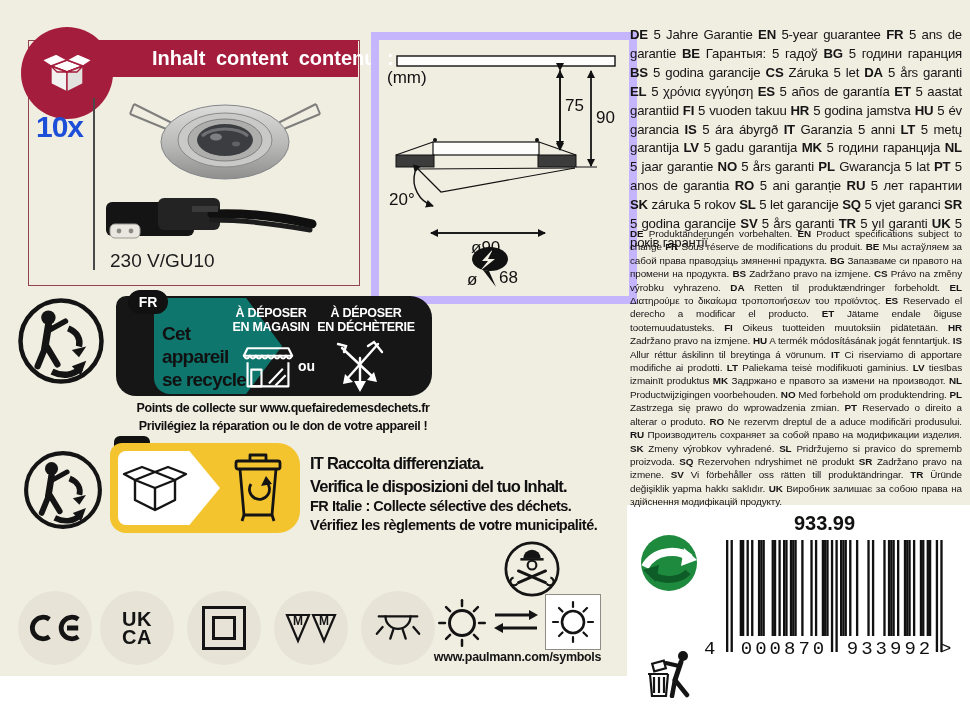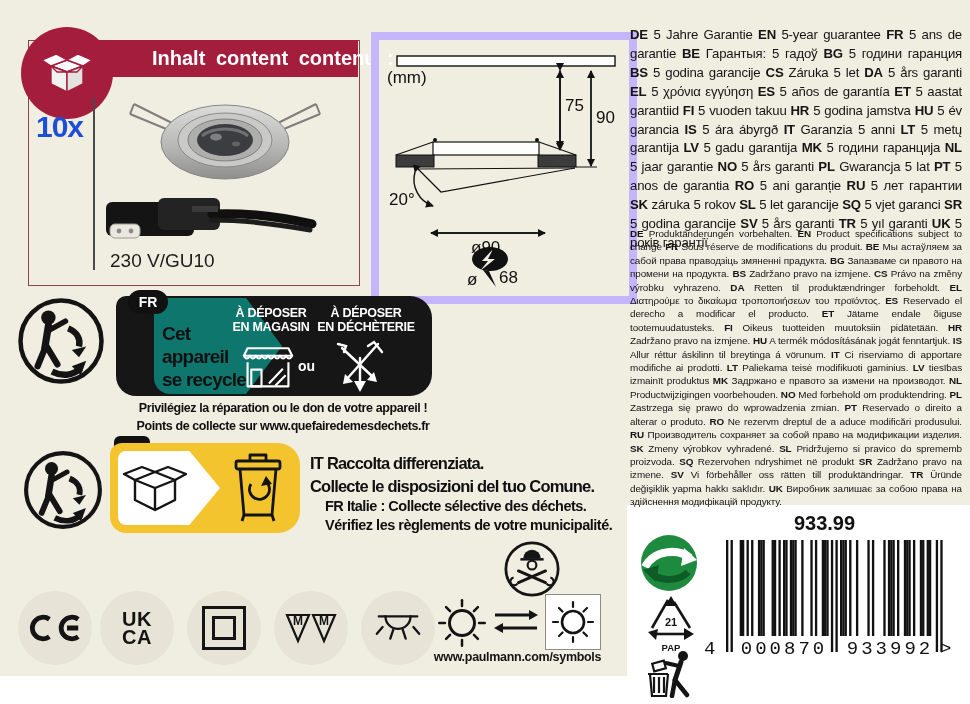--- a/index.html
+++ b/index.html
@@ -41,21 +41,21 @@
   .collect-lines{left:133px;top:400px;width:300px;text-align:center;font-size:12.5px;font-weight:800;line-height:17.5px;letter-spacing:-0.4px;color:#101010;}
 
   
   .banner2{left:110px;top:443px;width:190px;height:90px;background:#f4c42f;border-radius:12px 22px 22px 16px;}
   .banner2-white{position:absolute;left:8px;top:8px;width:102px;height:74px;background:#fff;border-radius:8px 0 0 8px;
      -webkit-clip-path:polygon(0 0,70% 0,100% 50%,70% 100%,0 100%);clip-path:polygon(0 0,70% 0,100% 50%,70% 100%,0 100%);}
   .fr-tab{left:114px;top:436px;width:36px;height:22px;background:#111;border-radius:6px 6px 0 0;color:#fff;
      font-size:13px;font-weight:800;display:flex;align-items:center;justify-content:center;}
   .it-block{left:310px;top:452px;width:316px;color:#101010;}
   .it-line-big{font-size:16.5px;font-weight:800;line-height:22.5px;letter-spacing:-0.8px;}
-  .it-line-small{font-size:14.5px;font-weight:600;line-height:19px;letter-spacing:-0.5px;margin-left:15px;}
+  .it-line-small{font-size:14.5px;font-weight:600;line-height:19px;letter-spacing:-0.5px;}
   .it-block b{font-weight:800;}
 
   
   .sym-circle{width:74px;height:74px;border-radius:50%;background:#e7e3d7;display:flex;align-items:center;justify-content:center;}
   .ukca{font-weight:800;font-size:20px;line-height:18px;text-align:center;letter-spacing:0.5px;color:#141414;}
   .sq-outer{width:38px;height:38px;border:3px solid #141414;display:flex;align-items:center;justify-content:center;}
   .sq-inner{width:18px;height:18px;border:3px solid #141414;}
   .boxed-sun{left:545px;top:594px;width:54px;height:54px;background:#fff;border:1.5px solid #8d8d86;display:flex;align-items:center;justify-content:center;}
   .url{left:430px;top:650px;width:175px;text-align:center;font-size:12.5px;font-weight:600;color:#141414;letter-spacing:-0.3px;}
 
@@ -221,22 +221,22 @@
       </g>
       <g fill="#fff">
         <polygon points="47,46 37,44 44,36"></polygon>
         <polygon points="13,48 23,46 15,38"></polygon>
         <polygon points="30,56 24,45 36,45"></polygon>
       </g>
     </svg>
   </div>
   <div class="abs fr-pill">FR</div>
   <div class="abs collect-lines">
+    <div>Points de collecte sur www.quefairedemesdechets.fr</div>
     <div>Privilégiez la réparation ou le don de votre appareil !</div>
-    <div>Points de collecte sur www.quefairedemesdechets.fr</div>
   </div>
 
   <svg class="abs" style="left:22px;top:449px;" width="82" height="82" viewBox="0 0 100 100">
     <circle cx="50" cy="50" r="45" fill="none" stroke="#141414" stroke-width="5"></circle>
     <circle cx="36" cy="24" r="8" fill="#141414"></circle>
     <path d="M36,33 L32,58" stroke="#141414" stroke-width="8" stroke-linecap="round" fill="none"></path>
     <path d="M37,38 L55,28" stroke="#141414" stroke-width="6" stroke-linecap="round" fill="none"></path>
     <path d="M33,56 L24,78 M34,56 L46,76" stroke="#141414" stroke-width="7" stroke-linecap="round" fill="none"></path>
     <path d="M58,36 C68,40 72,48 70,56" fill="none" stroke="#141414" stroke-width="7"></path>
     <polygon points="62,60 78,56 70,68" fill="#141414"></polygon>
@@ -262,21 +262,21 @@
         <rect x="6" y="10" width="44" height="8" rx="2"></rect>
         <path d="M10,18 L14,64 H42 L46,18"></path>
         <path d="M14,64 L12,70 M42,64 L44,70"></path>
         <path d="M35,30 a10,10 0 1 1 -14,3"></path>
       </g>
       <polygon points="36,25 42,33 31,35" fill="#141414"></polygon>
     </svg>
   </div>
   <div class="abs it-block">
     <div class="it-line-big"><b>IT</b> <span>Raccolta differenziata.</span></div>
-    <div class="it-line-big">Collecte le disposizioni del tuo Comune.</div>
+    <div class="it-line-big">Verifica le disposizioni del tuo Inhalt.</div>
     <div class="it-line-small"><b>FR</b> <span>Italie : Collecte sélective des déchets.</span></div>
     <div class="it-line-small">Vérifiez les règlements de votre municipalité.</div>
   </div>
 
   <div class="abs sym-circle" style="left:18px;top:591px;">
     <svg width="56" height="34" viewBox="0 0 70 40">
       <g stroke="#141414" stroke-width="6" fill="none">
         <path d="M28,9 A13.5,13.5 0 1 0 28,31"></path>
         <path d="M64,9 A13.5,13.5 0 1 0 64,31 M50,20 H64"></path>
       </g>
@@ -363,36 +363,20 @@
   <div class="abs item-number">933.99</div>
 
   <svg class="abs" style="left:640px;top:534px;" width="58" height="58" viewBox="0 0 58 58">
     <circle cx="29" cy="29" r="28" fill="#1e8a3e"></circle>
     <path d="M5,33 C14,16 38,14 50,24" fill="none" stroke="#ffffff" stroke-width="8"></path>
     <polygon points="44,14 57,26 41,32" fill="#ffffff"></polygon>
     <path d="M12,40 C22,48 40,47 48,38" fill="none" stroke="#0e5c27" stroke-width="7"></path>
     <polygon points="16,48 3,36 19,31" fill="#0e5c27"></polygon>
   </svg>
 
-  <div class="abs" style="left:646px;top:596px;width:50px;height:62px;">
-    <svg width="50" height="44" viewBox="0 0 50 44">
-      <g stroke="#141414" stroke-width="2.6" fill="none" stroke-linejoin="round">
-        <path d="M22,4 L6,32"></path>
-          <path d="M10,38 L38,38"></path>
-          <path d="M44,32 L28,6"></path>
-      </g>
-      <g fill="#141414">
-        <polygon points="25,0 31,10 19,10"></polygon>
-        <polygon points="2,36 12,33 10,44"></polygon>
-        <polygon points="48,38 38,44 38,32"></polygon>
-      </g>
-    </svg>
-    <div class="pap-num">21</div>
-    <div class="pap-lab">PAP</div>
-  </div>
 
   <svg class="abs" style="left:645px;top:650px;" width="52" height="48" viewBox="0 0 52 48">
     <g stroke="#141414" stroke-width="2.2" fill="none">
       <path d="M3,24 H23 M5,24 L7,46 H21 L23,24"></path>
       <path d="M9,27 V43 M14,27 V43 M19,27 V43"></path>
       <rect x="8" y="12" width="12" height="8" transform="rotate(-15 14 16)"></rect>
     </g>
     <circle cx="38" cy="6" r="5" fill="#141414"></circle>
     <path d="M36,12 L30,30" stroke="#141414" stroke-width="5" stroke-linecap="round" fill="none"></path>
     <path d="M34,16 L21,13" stroke="#141414" stroke-width="4" stroke-linecap="round" fill="none"></path>

